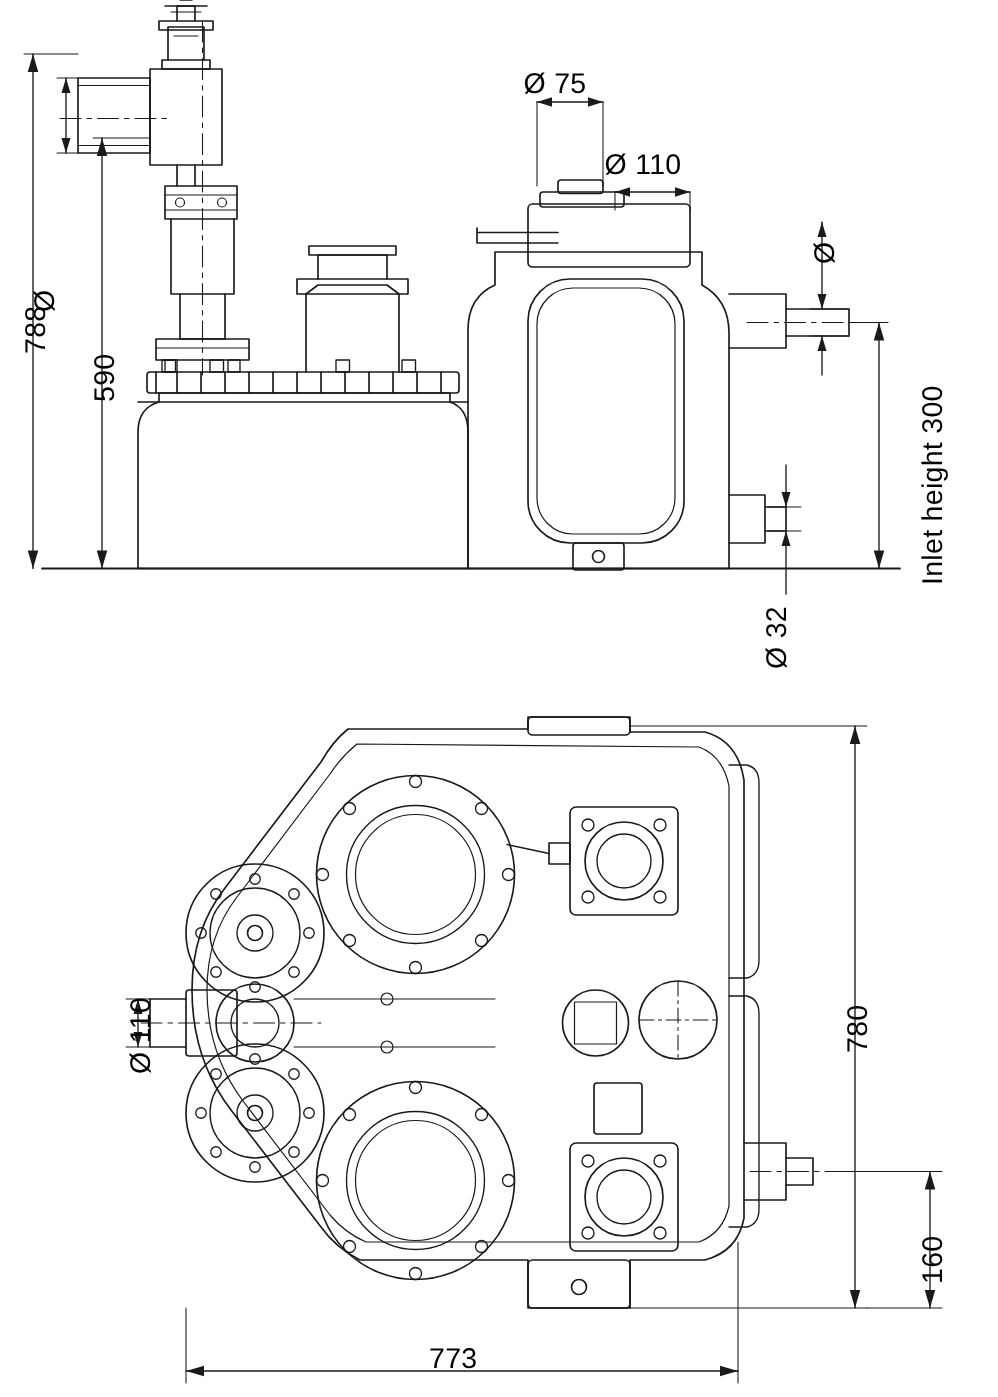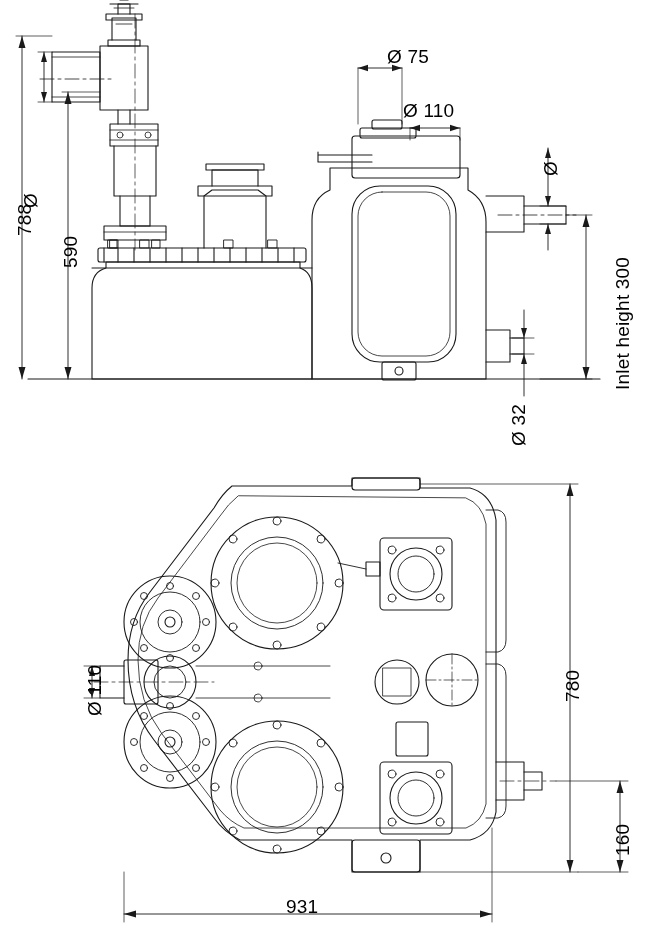--- a/index.html
+++ b/index.html
@@ -344,31 +344,31 @@
 
     </g>
   </svg>
 
   <div class="dim-label vert" style="left:20px; top:208px;">Ø</div>
 
   <div class="dim-label vert" style="left:14px; top:236px;">788</div>
 
   <div class="dim-label vert" style="left:60px; top:268px;">590</div>
 
-  <div class="dim-label" style="left:349px; top:46px;margin-left:38px;">Ø 75</div>
+  <div class="dim-label" style="left:349px; top:46px;">Ø 75</div>
 
   <div class="dim-label" style="left:403px; top:100px;">Ø 110</div>
 
   <div class="dim-label vert" style="left:540px; top:176px;">Ø</div>
 
   <div class="dim-label vert" style="left:612px; top:390px;">Inlet height 300</div>
 
   <div class="dim-label vert" style="left:508px; top:446px;">Ø 32</div>
 
   <div class="dim-label vert" style="left:84px; top:716px;">Ø 110</div>
 
   <div class="dim-label vert" style="left:562px; top:702px;">780</div>
 
   <div class="dim-label vert" style="left:612px; top:856px;">160</div>
 
-  <div class="dim-label" style="left:286px; top:896px;">931</div>
+  <div class="dim-label" style="left:286px; top:896px;">773</div>
 
 </div>
 
 </body></html>

